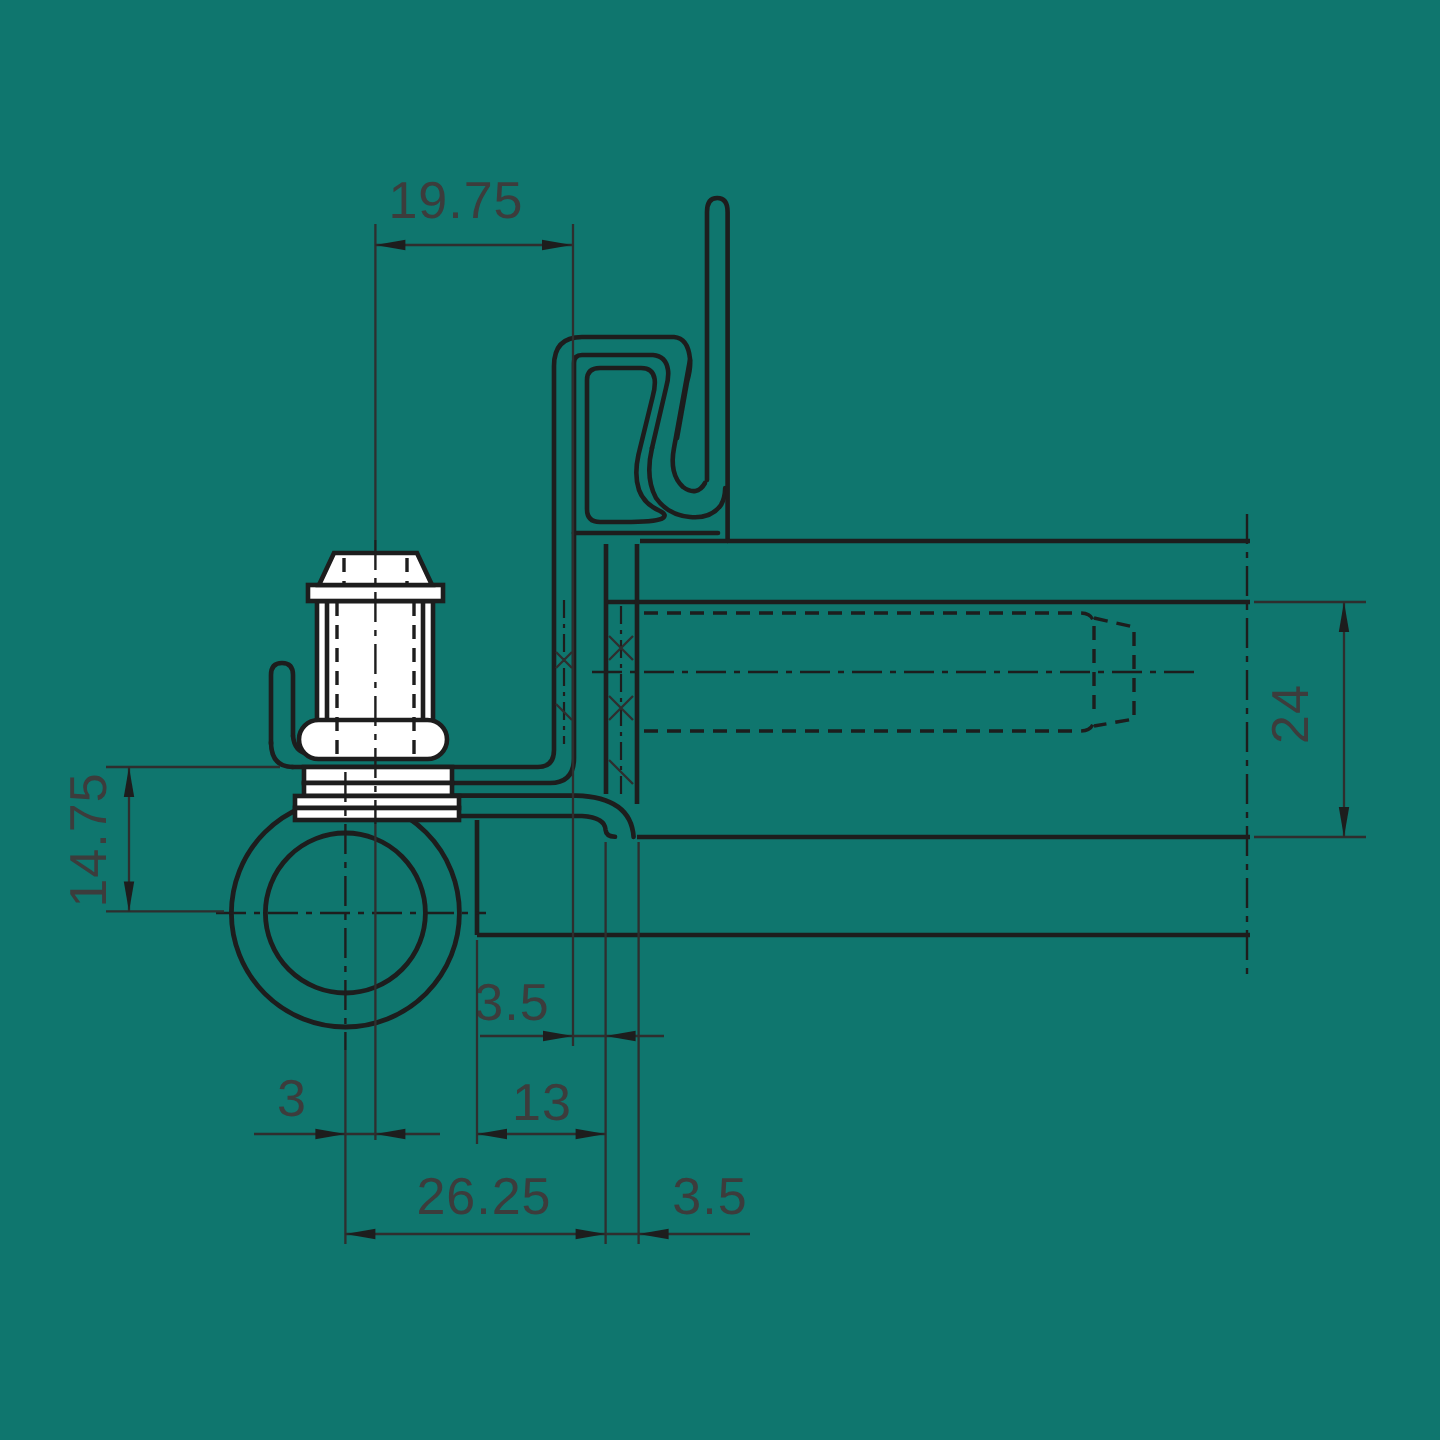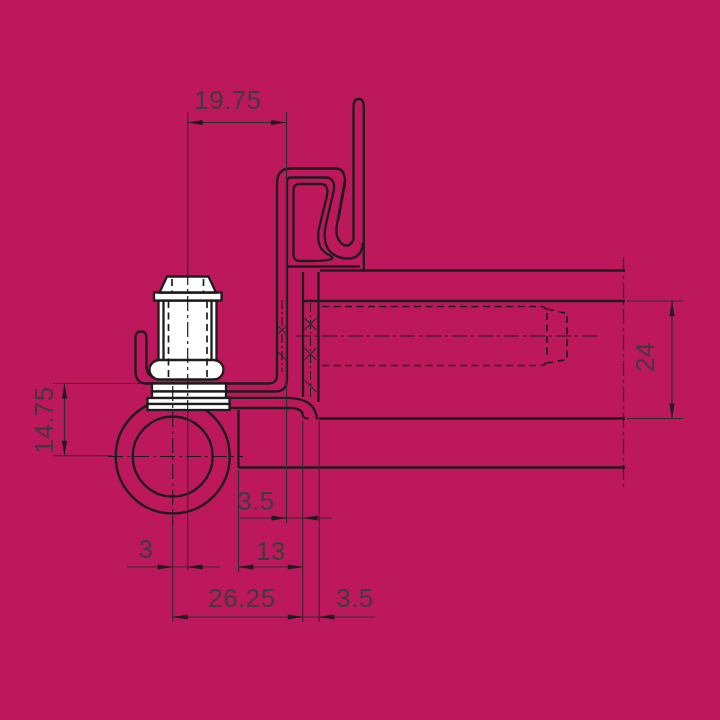--- a/index.html
+++ b/index.html
@@ -1,16 +1,16 @@
 <!DOCTYPE html>
 <html><head>
 <meta charset="utf-8">
 <style>
   html,body{margin:0;padding:0;background:#ffffff;}
-  .stage{width:720px;height:720px;position:relative;background:#be185d;overflow:hidden;text-align:right;}
+  .stage{width:720px;height:720px;position:relative;background:#0f766e;overflow:hidden;text-align:right;}
   svg{display:block;}
   text{font-family:"Liberation Sans", sans-serif;fill:#3c3c3c;}
   .dim-text{font-size:26px;letter-spacing:0.5px;}
   .thick{stroke:#1d1d1d;stroke-width:2.3;fill:none;stroke-linecap:round;}
   .thick-sq{stroke:#1d1d1d;stroke-width:2.3;fill:none;stroke-linecap:butt;}
   .thin{stroke:#2e2e2e;stroke-width:1.15;fill:none;}
   .dashed{stroke:#1d1d1d;stroke-width:1.7;fill:none;stroke-dasharray:7 4.5;}
   .dashdot{stroke:#1d1d1d;stroke-width:1.2;fill:none;stroke-dasharray:15 4 3 4;}
   .hatch{stroke:#1d1d1d;stroke-width:1.1;fill:none;stroke-dasharray:9 3 2 3;}
   .whitefill{fill:#ffffff;stroke:#1d1d1d;stroke-width:2.3;}

